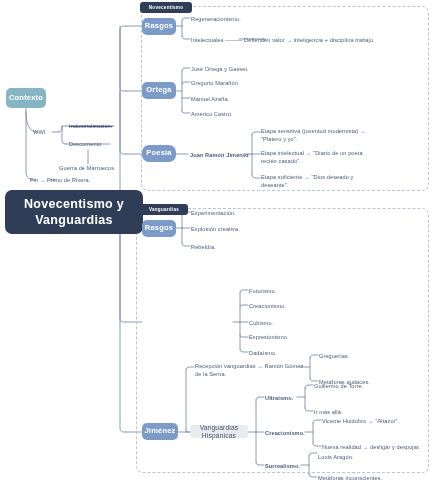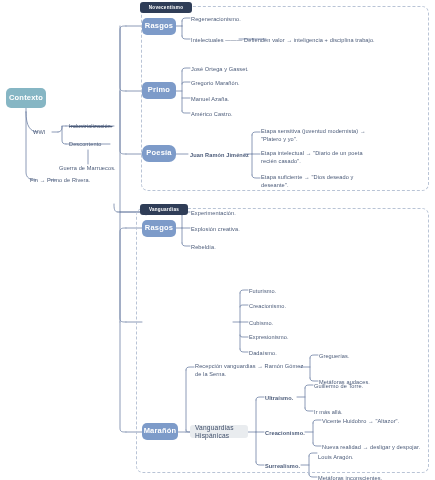--- a/index.html
+++ b/index.html
@@ -8,21 +8,21 @@
     font-family:"Liberation Sans", sans-serif;
     overflow:hidden;position:relative;
   }
   #root{position:absolute;left:0;top:0;width:435px;height:480px;}
   svg.wires{position:absolute;left:0;top:0;width:435px;height:480px;pointer-events:none;}
 
   
   .chip{
     position:absolute;box-sizing:border-box;
     display:flex;align-items:center;justify-content:center;
-    text-align:left;line-height:1.15;
+    text-align:center;line-height:1.15;
     border-radius:5px;
     color:#ffffff;
     font-size:7.5px;font-weight:700;letter-spacing:.2px;
     padding:2px 5px;
   }
   .chip.blue{background:#7d9bc9;}
   .chip.teal{background:#86b6c4;}
   .chip.navy{background:#2f3d57;border-radius:7px;font-size:12.5px;font-weight:700;letter-spacing:.3px;line-height:1.3;}
   .chip.grey{background:#e9ecef;color:#41506b;font-weight:400;font-size:6.6px;border-radius:3px;}
 
@@ -156,34 +156,36 @@
       <path d="M309 474 C309 476 310 477 313 477 L317 477"></path>
     </g>
   </svg>
 
   <div class="frame" style="left:141px;top:6px;width:288px;height:185px;"></div>
   <div class="frame" style="left:136px;top:208px;width:293px;height:265px;"></div>
 
   <div class="tag" style="left:140px;top:2px;width:52px;height:11px;">Novecentismo</div>
   <div class="tag" style="left:140px;top:204px;width:48px;height:11px;">Vanguardias</div>
 
+  <div class="chip navy" style="left:5px;top:190px;width:138px;height:44px;white-space:pre-line;">Novecentismo y
+Vanguardias</div>
 
   <div class="chip teal" style="left:6px;top:88px;width:40px;height:20px;">Contexto</div>
 
   <div class="leaf" style="left:33px;top:128px;">WWI</div>
   <div class="leaf strike" style="left:69px;top:122px;">Industrialización.</div>
   <div class="leaf" style="left:69px;top:140px;">Descontento</div>
   <div class="leaf" style="left:59px;top:164px;">Guerra de Marruecos.</div>
   <div class="leaf" style="left:30px;top:176px;">Fin →  Primo de Rivera.</div>
 
   <div class="chip blue" style="left:142px;top:18px;width:34px;height:17px;">Rasgos</div>
   <div class="leaf" style="left:191px;top:15px;">Regeneracionismo.</div>
   <div class="leaf" style="left:191px;top:36px;">Intelectuales ——— Defienden valor → inteligencia + disciplina trabajo.</div>
 
-  <div class="chip blue" style="left:142px;top:82px;width:34px;height:17px;">Primo</div>
+  <div class="chip blue" style="left:142px;top:82px;width:34px;height:17px;">Ortega</div>
   <div class="leaf" style="left:191px;top:65px;">José Ortega y Gasset.</div>
   <div class="leaf" style="left:191px;top:79px;">Gregorio Marañón.</div>
   <div class="leaf" style="left:191px;top:95px;">Manuel Azaña.</div>
   <div class="leaf" style="left:191px;top:110px;">Américo Castro.</div>
 
   <div class="chip blue" style="left:142px;top:145px;width:34px;height:17px;border-radius:7px;">Poesía</div>
   <div class="leaf" style="left:190px;top:151px;font-weight:700;">Juan Ramón Jiménez</div>
   <div class="leaf" style="left:261px;top:127px;">Etapa sensitiva (juventud modernista) →
 "Platero y yo".</div>
   <div class="leaf" style="left:261px;top:149px;">Etapa intelectual → "Diario de un poeta
@@ -195,21 +197,21 @@
   <div class="leaf" style="left:191px;top:209px;">Experimentación.</div>
   <div class="leaf" style="left:191px;top:225px;">Explosión creativa.</div>
   <div class="leaf" style="left:191px;top:243px;">Rebeldía.</div>
 
   <div class="leaf" style="left:249px;top:287px;">Futurismo.</div>
   <div class="leaf" style="left:249px;top:302px;">Creacionismo.</div>
   <div class="leaf" style="left:249px;top:319px;">Cubismo.</div>
   <div class="leaf" style="left:249px;top:333px;">Expresionismo.</div>
   <div class="leaf" style="left:249px;top:349px;">Dadaísmo.</div>
 
-  <div class="chip blue" style="left:142px;top:423px;width:36px;height:17px;">Marañón</div>
+  <div class="chip blue" style="left:142px;top:423px;width:36px;height:17px;">Jiménez</div>
 
   <div class="leaf" style="left:195px;top:362px;">Recepción vanguardias → Ramón Gómez
 de la Serna.</div>
   <div class="leaf" style="left:319px;top:352px;">Greguerías.</div>
   <div class="leaf" style="left:319px;top:378px;">Metáforas audaces.</div>
 
   <div class="chip grey" style="left:190px;top:425px;width:58px;height:13px;">Vanguardias Hispánicas</div>
 
   <div class="leaf" style="left:265px;top:394px;font-weight:700;">Ultraísmo.</div>
   <div class="leaf" style="left:314px;top:382px;">Guillermo de Torre.</div>

